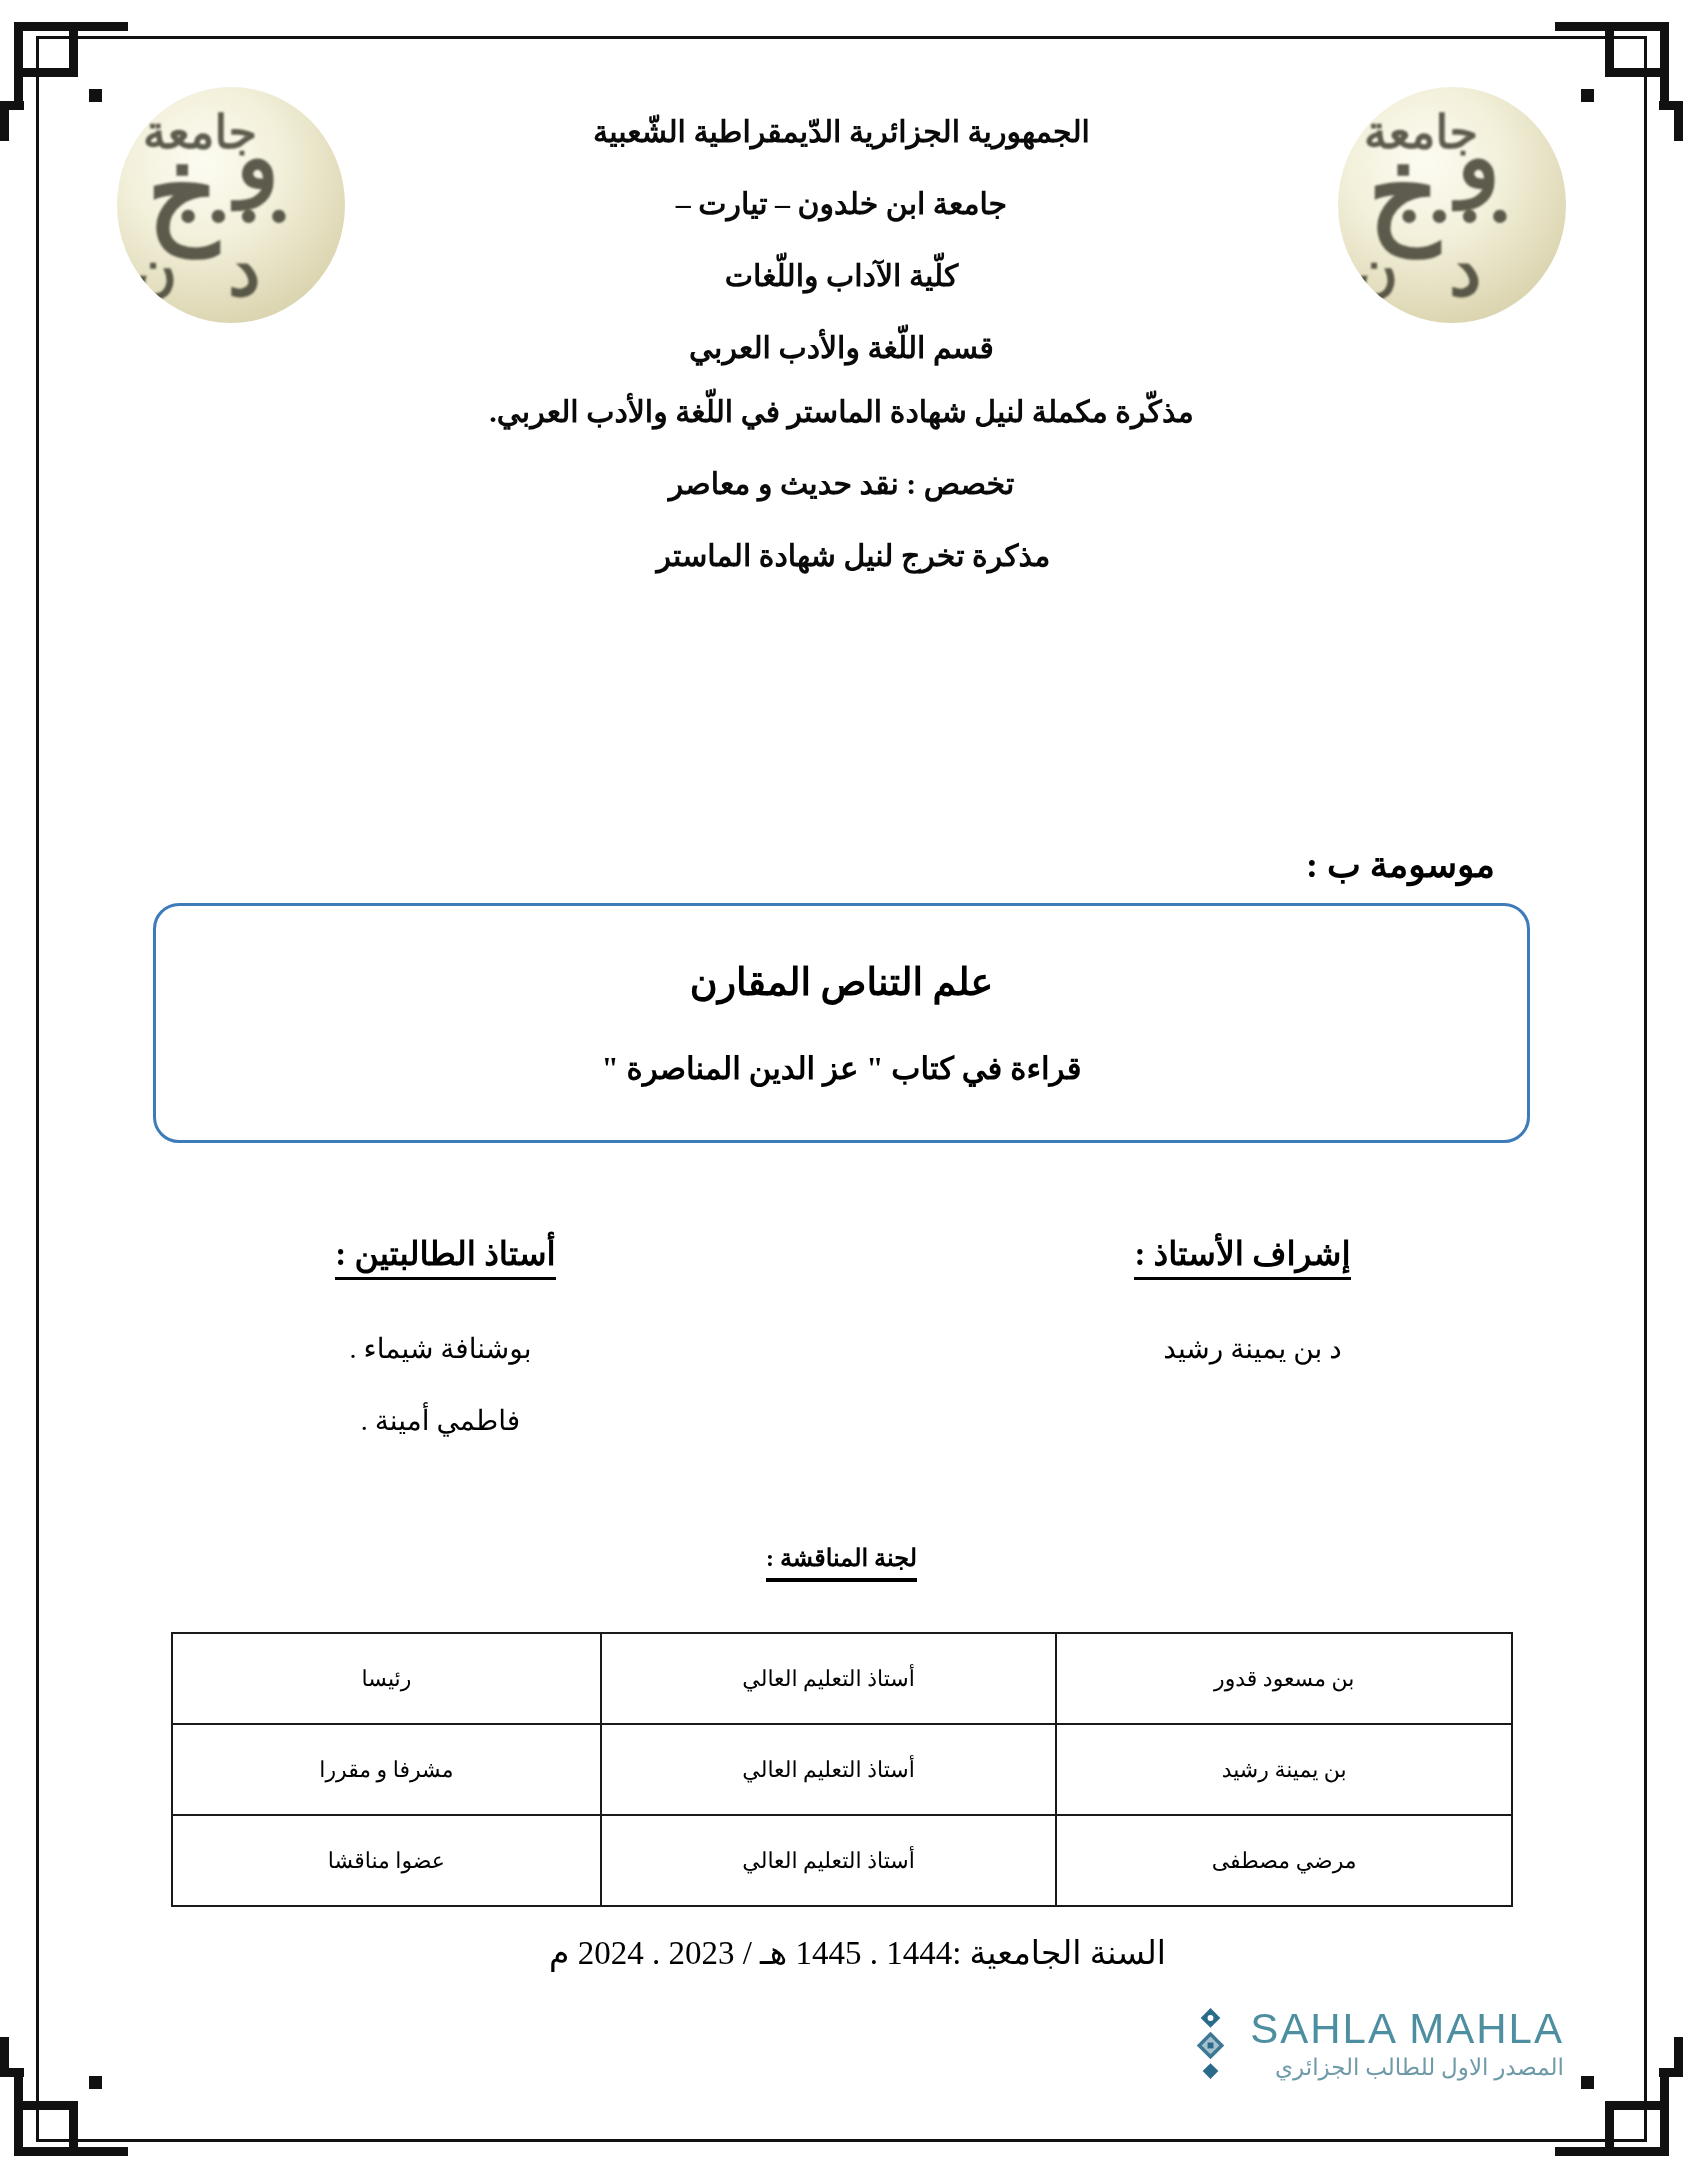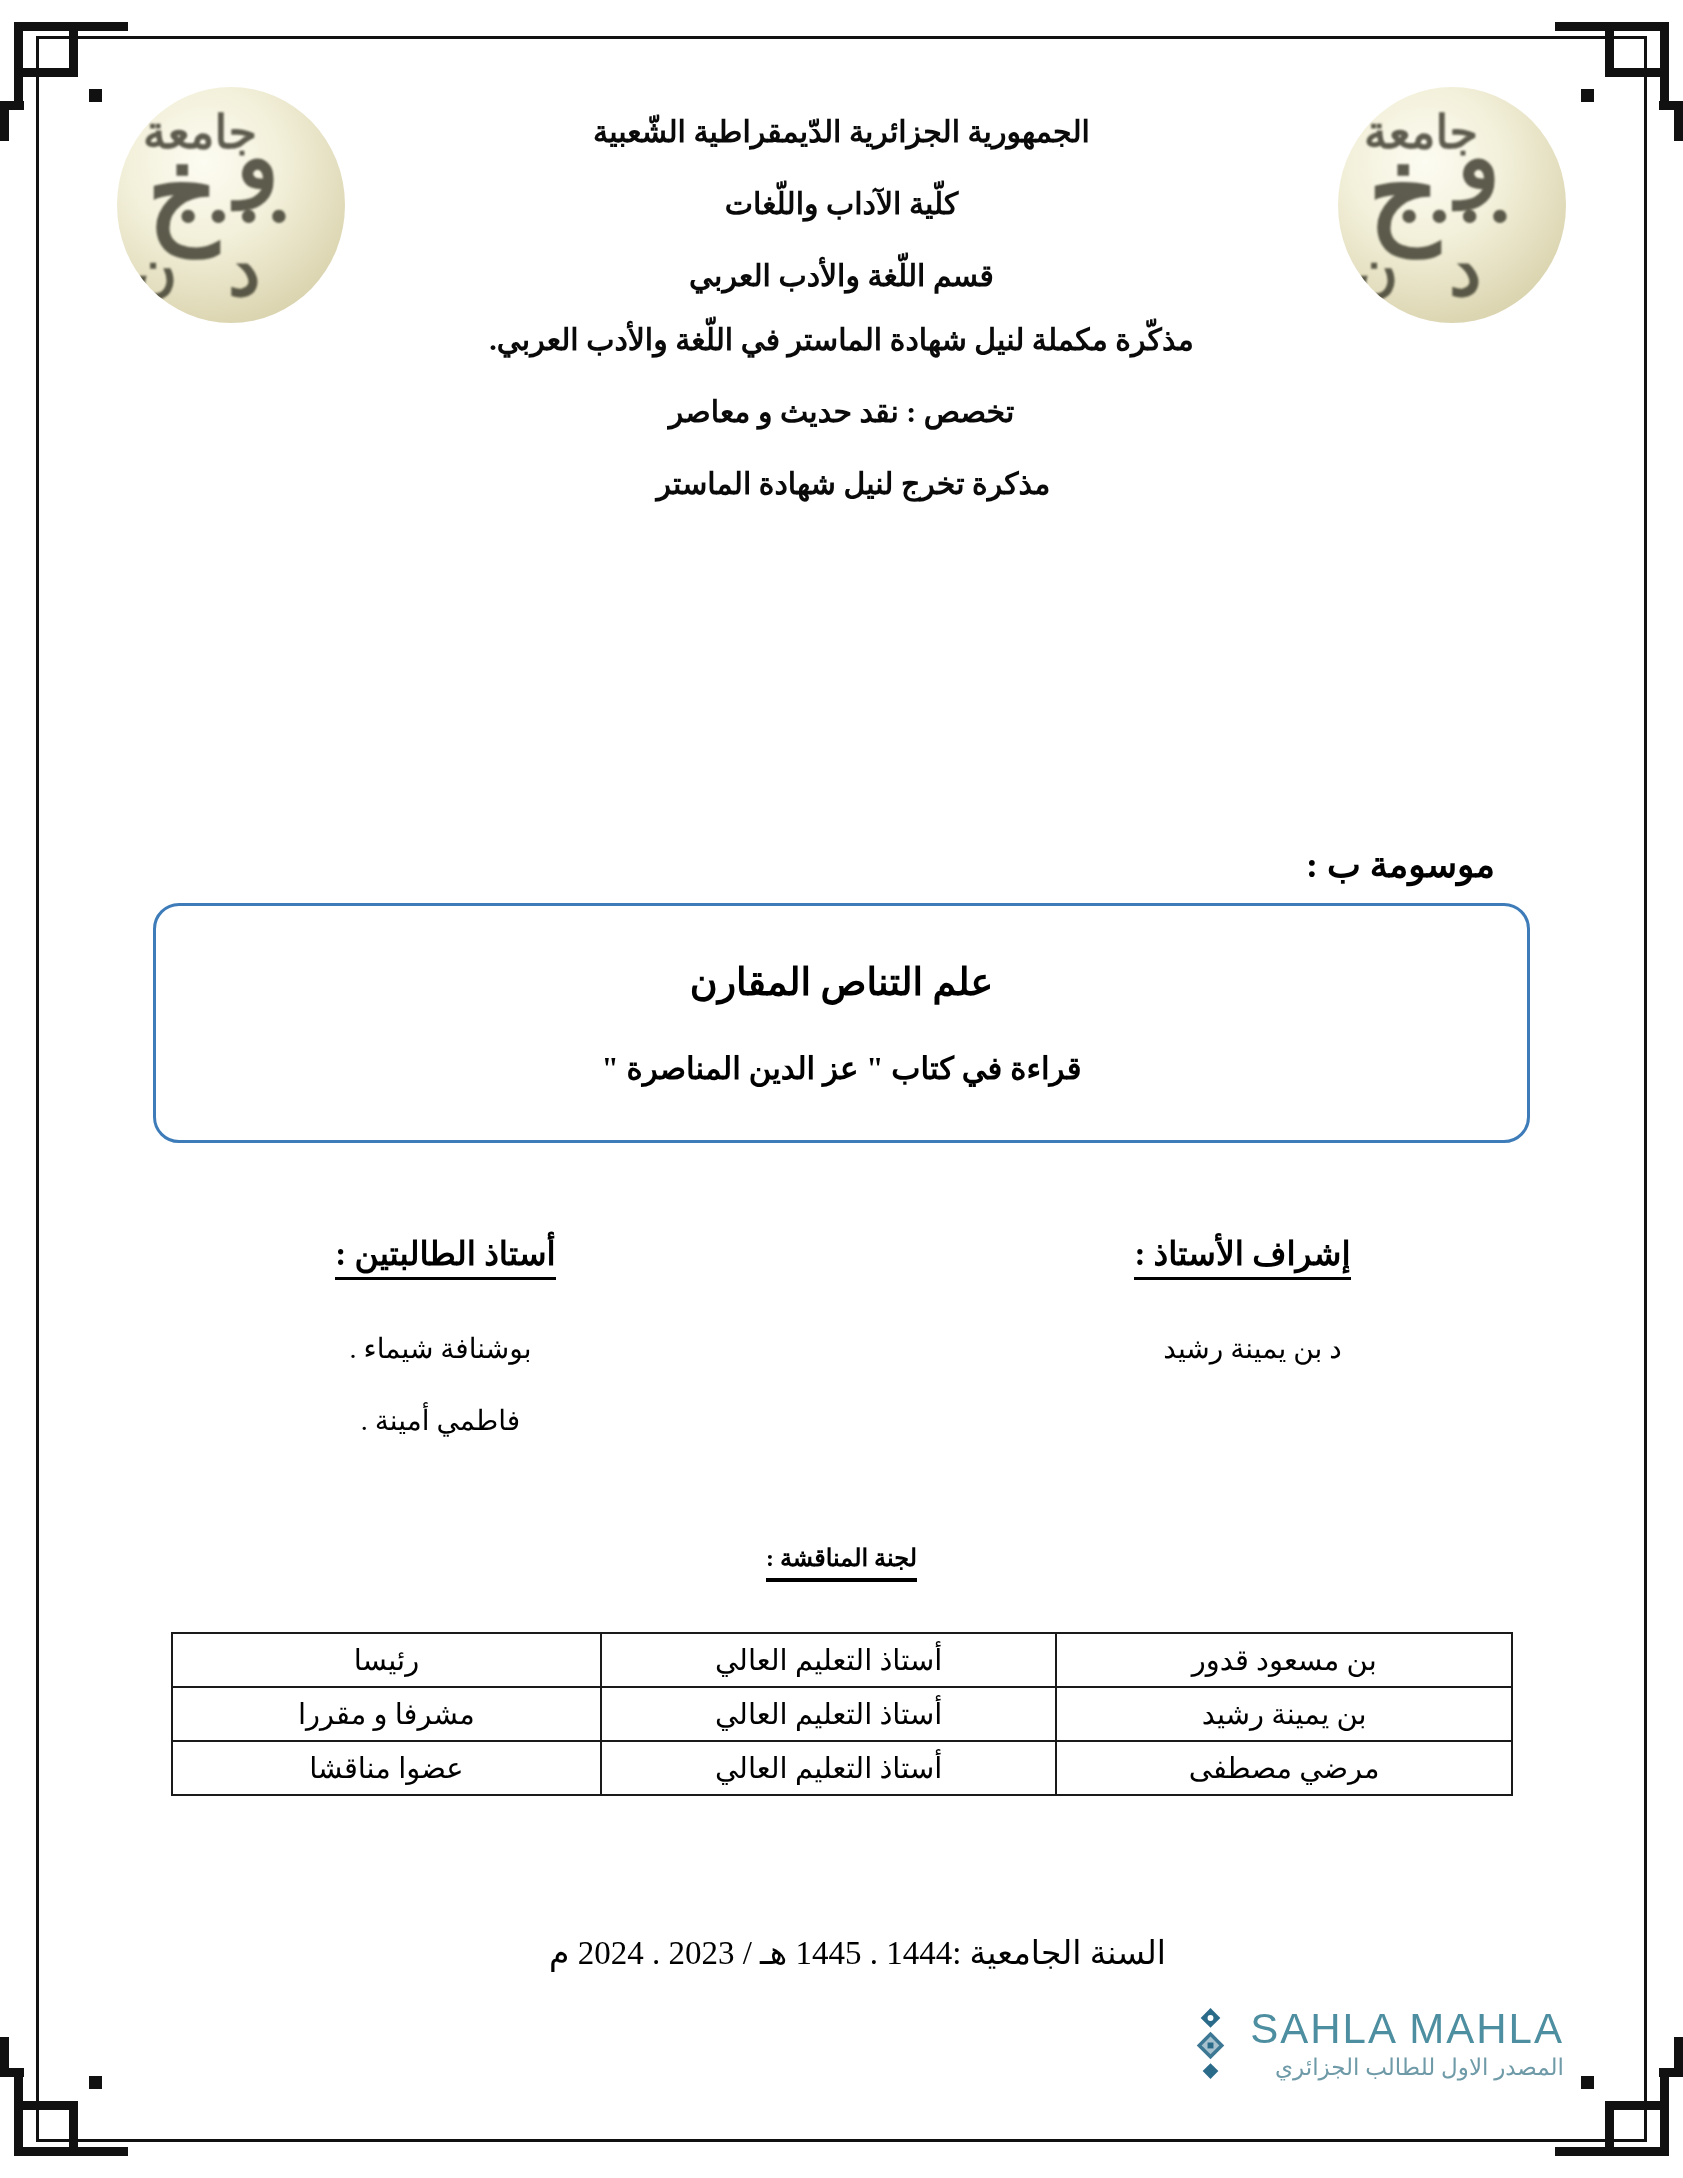--- a/index.html
+++ b/index.html
@@ -217,24 +217,24 @@
     position: absolute;
     left: 170px;
     right: 170px;
     top: 1632px;
     border-collapse: collapse;
     width: calc(100% - 341px);
     direction: rtl;
   }
   .committee-table td {
     border: 2px solid #1a1a1a;
-    height: 54px;
+    height: 91px;
     text-align: center;
     vertical-align: middle;
-    font-size: 29px;
+    font-size: 22px;
     font-weight: 400;
     padding: 4px 10px;
   }
   .committee-table td.c-name { width: 34%; }
   .committee-table td.c-rank { width: 34%; }
   .committee-table td.c-role { width: 32%; }
 
   
   .year-line {
     position: absolute;
@@ -348,20 +348,21 @@
       <span class="g gb">خ</span>
       <span class="g gc">و</span>
       <span class="g gd">ن</span>
       <span class="g ge">د</span>
       <span class="g gf">••••</span>
     </div>
   </div>
 
   <div class="header-block">
     <div class="hline">الجمهورية الجزائرية الدّيمقراطية الشّعبية</div>
+    <div class="hline">جامعة ابن خلدون – تيارت –</div>
     <div class="hline">كلّية الآداب واللّغات</div>
     <div class="hline tight">قسم اللّغة والأدب العربي</div>
     <div class="hline line-memoire">مذكّرة مكملة لنيل شهادة الماستر في اللّغة والأدب العربي.</div>
     <div class="hline">تخصص : نقد حديث و معاصر</div>
     <div class="hline last">مذكرة تخرج لنيل شهادة الماستر</div>
   </div>
 
   <div class="marked-by">موسومة ب :</div>
 
   <div class="title-box">

